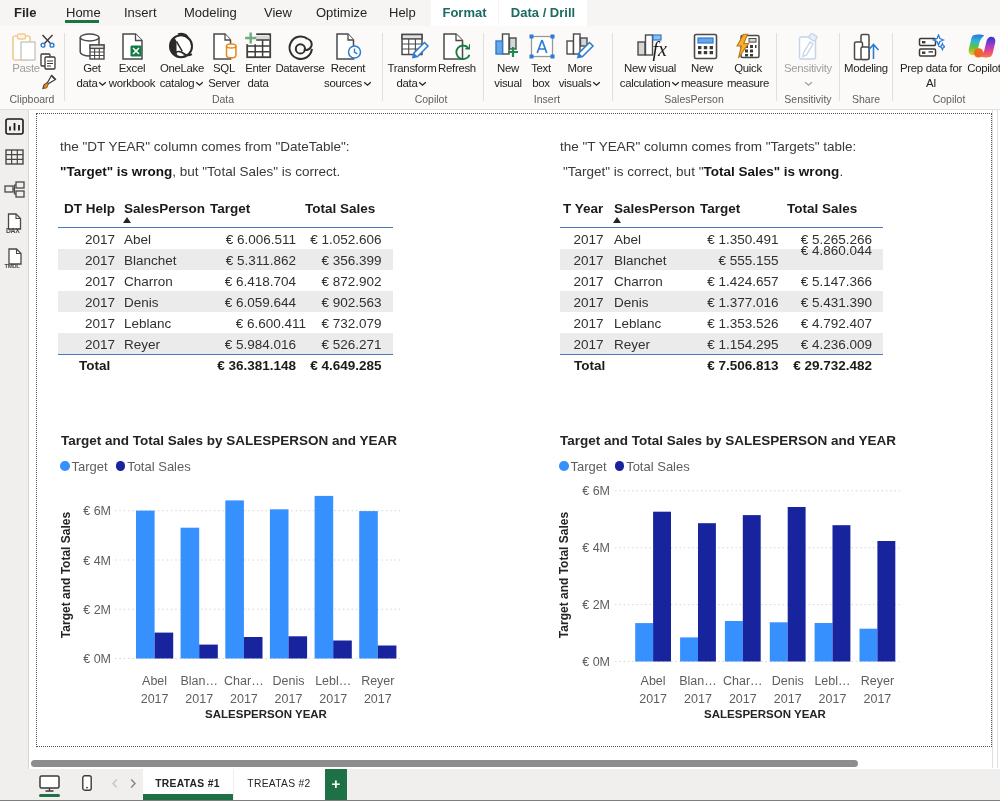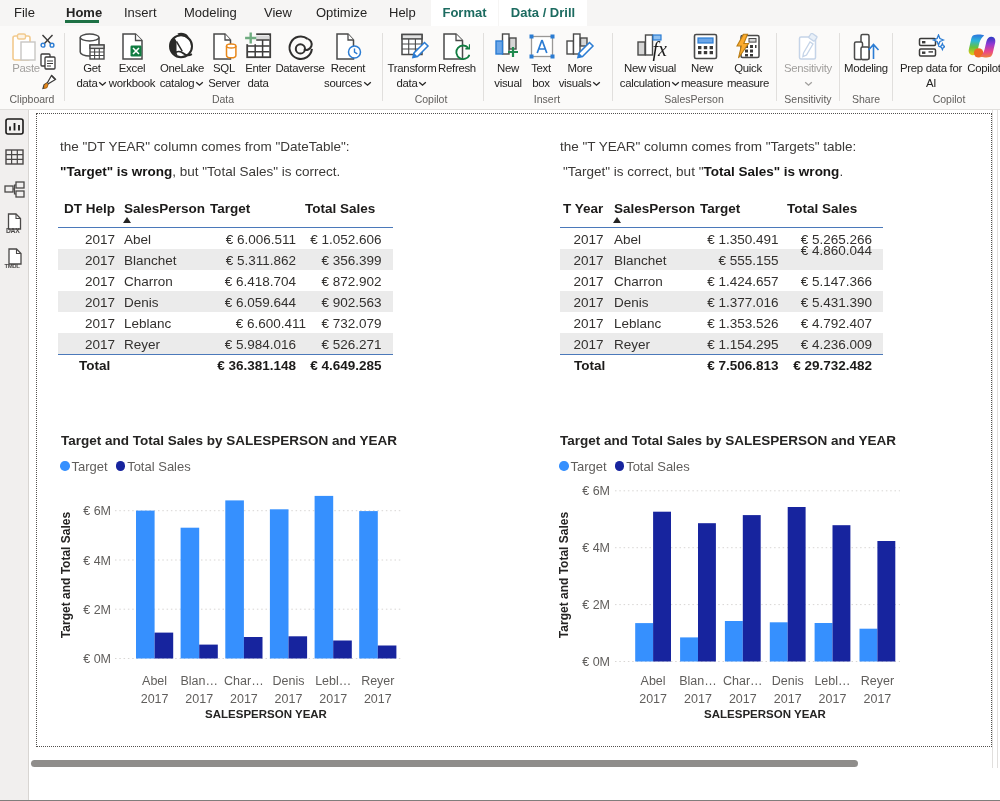--- a/index.html
+++ b/index.html
@@ -30,22 +30,22 @@
 
 #tabbar{position:absolute;left:0;top:769px;width:1000px;height:32px;background:#f0efed}
 .ptab{position:absolute;top:0;height:32px;background:#fff;text-align:center;font-size:10.3px;color:#252423;line-height:30px;letter-spacing:.3px}
 </style></head><body>
 <div id="app">
 
 <div id="topbar">
 <div class="abs" style="left:420px;top:0;width:580px;height:26px;background:#f6f5f4"></div>
 <div class="ctab" style="left:431px;width:67px">Format</div>
 <div class="ctab" style="left:499px;width:88px">Data / Drill</div>
-<div class="menu" style="left:14px;font-weight:400">File</div>
-<div class="menu" style="left:66px;font-weight:700">Home</div>
+<div class="menu" style="left:14px;font-weight:700">File</div>
+<div class="menu" style="left:66px;font-weight:400">Home</div>
 <div class="menu" style="left:124px;font-weight:400">Insert</div>
 <div class="menu" style="left:184px;font-weight:400">Modeling</div>
 <div class="menu" style="left:264px;font-weight:400">View</div>
 <div class="menu" style="left:316px;font-weight:400">Optimize</div>
 <div class="menu" style="left:389px;font-weight:400">Help</div>
 <div class="abs" style="left:65px;top:20px;width:34px;height:3px;background:#1e7145"></div>
 </div>
 <div id="ribbon">
 <div class="gsep" style="left:64px"></div>
 <div class="gsep" style="left:382px"></div>
@@ -452,13 +452,33 @@
           <text x="216.0" y="288.0" font-size="11.5" font-weight="bold" fill="#252423" text-anchor="middle">SALESPERSON YEAR</text>
           <text x="19.0" y="145.0" font-size="12" font-weight="bold" fill="#252423" text-anchor="middle" transform="rotate(-90 19.0 145.0)">Target and Total Sales</text>
         </svg>
 <div class="ptext" style="left:523.0px;top:319.0px;font-weight:bold;color:#252423;font-size:13.5px">Target and Total Sales by SALESPERSON and YEAR</div>
 <div class="ptext" style="left:522.0px;top:344.5px;font-size:13px;color:#605e5c"><span style="display:inline-block;width:9.5px;height:9.5px;border-radius:50%;background:#3690fe;margin-right:2px"></span><span>Target</span><span style="display:inline-block;width:9.5px;height:9.5px;border-radius:50%;background:#17249e;margin-left:8px;margin-right:2px"></span><span>Total Sales</span></div>
 </div>
 </div>
 <div class="abs" style="left:992px;top:110px;width:1px;height:658px;background:#e1dfdd"></div>
 <div class="abs" style="left:997px;top:110px;width:1px;height:658px;background:#e1dfdd"></div>
 <div class="abs" style="left:31px;top:760px;width:827px;height:7px;background:#8f8d8b;border-radius:4px"></div>
+<div id="tabbar">
+<svg class="abs" style="left:39px;top:6px" width="21" height="17" viewBox="0 0 21 17">
+        <rect x="1" y="1" width="19" height="12" rx="1.5" fill="#fff" stroke="#3b3a39" stroke-width="1.5"></rect>
+        <path d="M10.5 13 v2.5 M6.5 16 h8" stroke="#3b3a39" stroke-width="1.3"></path>
+      </svg>
+<div class="abs" style="left:39px;top:24.5px;width:21px;height:3px;background:#1e7145;border-radius:1.5px"></div>
+<svg class="abs" style="left:82px;top:6px" width="10" height="16" viewBox="0 0 10 16">
+        <rect x="0.8" y="0.8" width="8.4" height="14.4" rx="2" fill="#fff" stroke="#3b3a39" stroke-width="1.4"></rect>
+        <circle cx="5" cy="12.6" r="0.9" fill="#3b3a39"></circle>
+      </svg>
+<svg class="abs" style="left:111px;top:9px" width="8" height="11" viewBox="0 0 8 11">
+        <path d="M5.8 1.5 L2 5.5 l3.8 4" stroke="#c8c6c4" stroke-width="1.5" fill="none"></path>
+      </svg>
+<svg class="abs" style="left:129px;top:9px" width="8" height="11" viewBox="0 0 8 11">
+        <path d="M2.2 1.5 L6 5.5 l-3.8 4" stroke="#8a8886" stroke-width="1.5" fill="none"></path>
+      </svg>
+<div class="ptab" style="left:142.5px;width:90px;font-weight:bold">TREATAS #1<div class="abs" style="left:0;bottom:1px;width:90px;height:6px;background:#1e7145"></div></div>
+<div class="ptab" style="left:233.5px;width:91px">TREATAS #2</div>
+<div class="abs" style="left:325px;top:0;width:22px;height:31px;background:#1e7145;color:#fff;font-size:15px;font-weight:bold;text-align:center;line-height:29px">+</div>
+</div>
 <div class="abs" style="left:0;top:799.5px;width:1000px;height:1.5px;background:#807e7c"></div>
 </div>
 </body></html>

